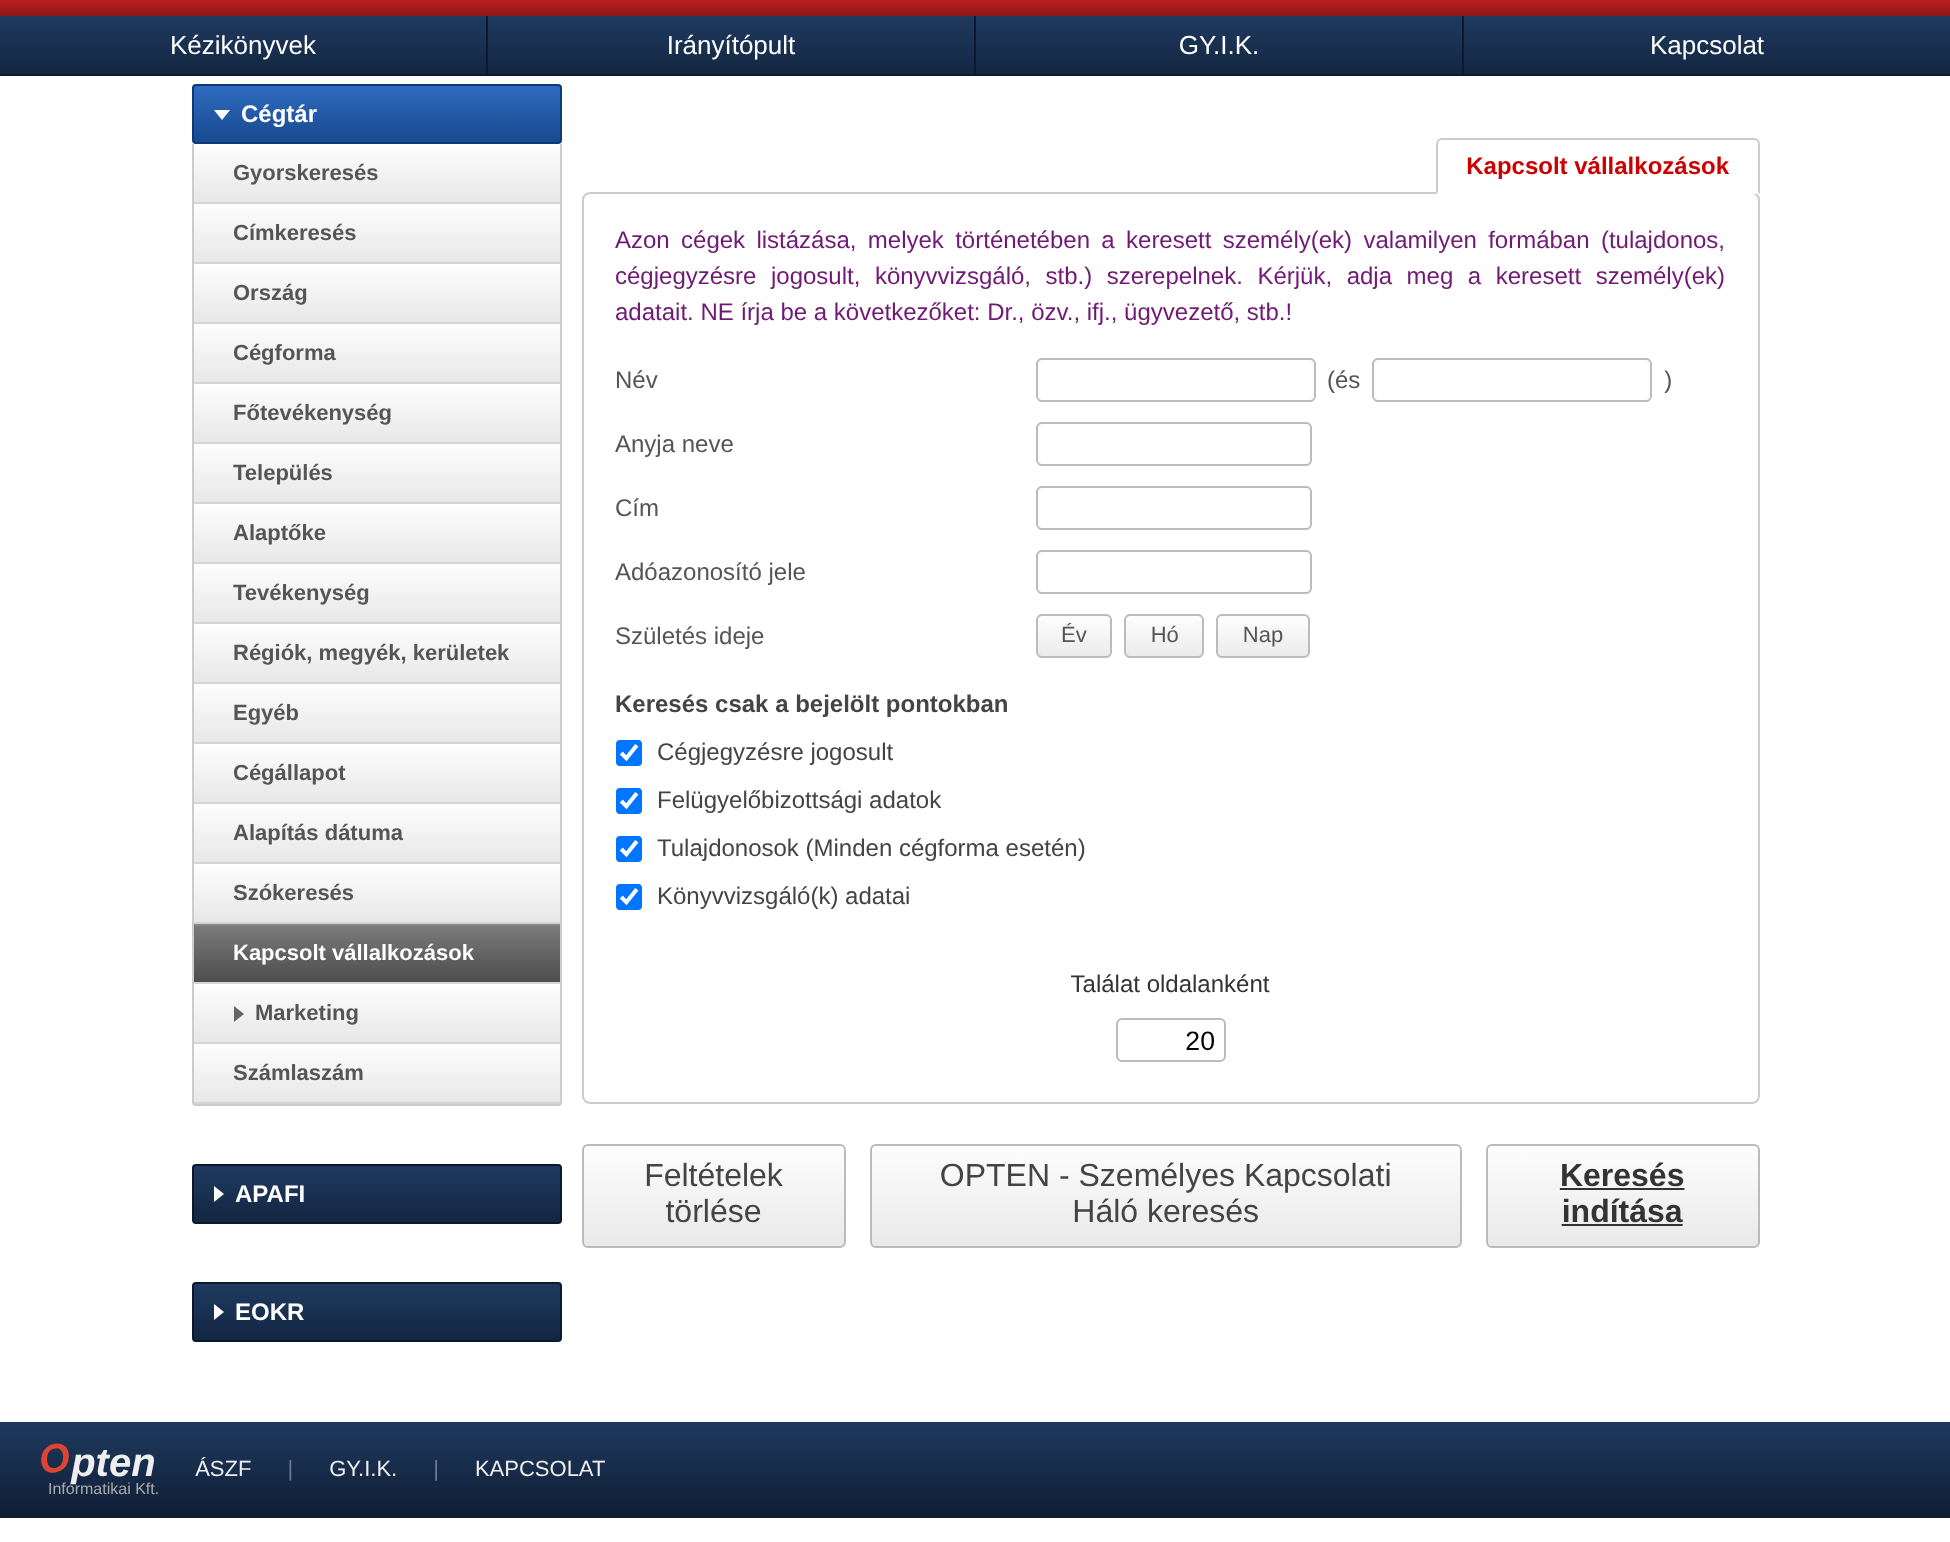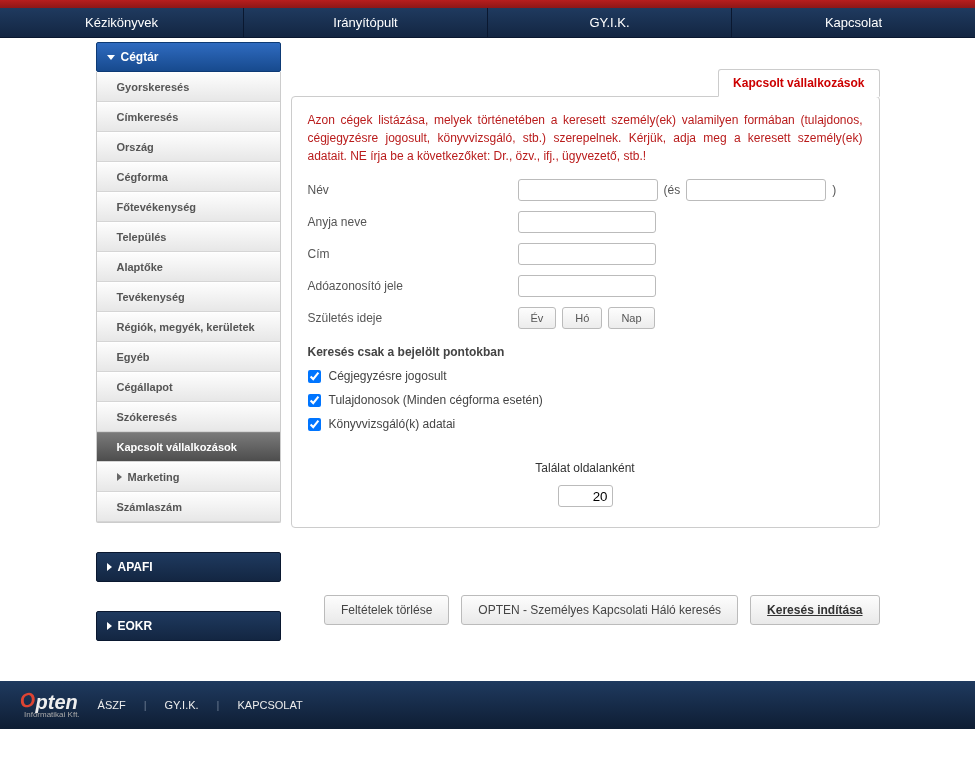--- a/index.html
+++ b/index.html
@@ -21,38 +21,38 @@
 
 .menu { background: linear-gradient(#fdfdfd,#e7e7e7); border:1px solid #ccc; border-top:none; border-radius:0 0 2px 2px; }
 .menu-item { padding:8px 12px 8px 20px; border-top:1px solid #fff; border-bottom:1px solid #d5d5d5; font-weight:bold; font-size:11px; color:#555; cursor:pointer; background: linear-gradient(#fdfdfd,#e7e7e7);}
 .menu-item.active { background: linear-gradient(#7a7a7a,#4d4d4d); color:#fff; border-top:1px solid #888;}
 .menu-item.sub { padding-left:20px; display:flex; align-items:center; gap:6px;}
 
 .content { flex:1; }
 .tab-row { display:flex; justify-content:flex-end; position:relative; top:1px; z-index:2;}
 .tab { border:1px solid #ccc; border-bottom:1px solid #fff; background:#fff; padding:6px 14px; color:#c00; font-weight:bold; font-size:12px; border-radius:3px 3px 0 0;}
 .panel { border:1px solid #ccc; border-radius:4px; padding:14px 16px 20px; background:#fff; }
-.intro { color:#b91c1c; font-size:12px; line-height:1.5; text-align:justify; margin-bottom:14px;}
+.intro { color:#701a75; font-size:12px; line-height:1.5; text-align:justify; margin-bottom:14px;}
 
 .form-row { display:flex; align-items:center; margin-bottom:10px; }
 .form-row label { width:210px; color:#555; font-size:12px; }
 .input { border:1px solid #bbb; border-radius:3px; height:22px; padding:0 4px; font-size:12px; }
 .input.w140{width:140px;} .input.wide{width:138px;}
 .between{margin:0 6px; color:#555;}
 .pbutton{border:1px solid #bbb; background:linear-gradient(#fdfdfd,#ececec); border-radius:3px; padding:4px 12px; font-size:11px; color:#555; cursor:pointer;}
 
 .section-title { font-weight:bold; color:#444; margin:16px 0 10px; font-size:12px;}
 .chk-row{display:flex; align-items:center; gap:8px; margin-bottom:10px; color:#444;}
 .chk-row input{margin:0;}
 
 .results-row{display:flex; justify-content:flex-end; align-items:center; gap:10px; margin-top:30px;flex-direction:column;}
 .results-row input{width:55px; text-align:right; border:1px solid #bbb; border-radius:3px; height:22px; padding:0 4px;}
 
 .button-row{display:flex; justify-content:flex-end; gap:12px; margin-top:20px; align-items:center;}
-.btn{border:1px solid #bbb; background:linear-gradient(#fdfdfd,#e9e9e9); border-radius:3px; padding:7px 16px; font-size:12px; color:#444; cursor:pointer;margin-top:47px;}
+.btn{border:1px solid #bbb; background:linear-gradient(#fdfdfd,#e9e9e9); border-radius:3px; padding:7px 16px; font-size:16px; color:#444; cursor:pointer;}
 .btn.primary{font-weight:bold; color:#333;text-decoration:underline;}
 
 .footer{background:linear-gradient(#1f3a5f,#0e1d33); height:48px; display:flex; align-items:center; padding:0 20px; gap:18px; color:#eee; font-size:11px;}
 .footer .logo{font-size:20px; font-weight:bold; font-style:italic;}
 .footer .logo .red{color:#d43; display:inline-block; transform:rotate(-10deg) translateY(-2px);}
 .footer .sub{font-size:8px; font-style:normal; font-weight:normal; color:#aaa; display:block; margin-top:-4px; margin-left:4px;}
 .footer a{color:#eee; text-decoration:none;}
 .sep{color:#6a7a90;}
 </style>
 </head>
@@ -79,20 +79,21 @@
       <div class="menu-item">Címkeresés</div>
       <div class="menu-item">Ország</div>
       <div class="menu-item">Cégforma</div>
       <div class="menu-item">Főtevékenység</div>
       <div class="menu-item">Település</div>
       <div class="menu-item">Alaptőke</div>
       <div class="menu-item">Tevékenység</div>
       <div class="menu-item">Régiók, megyék, kerületek</div>
       <div class="menu-item">Egyéb</div>
       <div class="menu-item">Cégállapot</div>
+      <div class="menu-item">Alapítás dátuma</div>
       <div class="menu-item">Szókeresés</div>
       <div class="menu-item active">Kapcsolt vállalkozások</div>
       <div class="menu-item sub">
         <span class="tri-right grey"></span>
         <span>Marketing</span>
       </div>
       <div class="menu-item">Számlaszám</div>
     </div>
     <div style="height:4px"></div>
     <div class="sidebar-header dark">
@@ -143,20 +144,24 @@
       </div>
 
       <div class="section-title">Keresés csak a bejelölt pontokban</div>
 
       <div class="chk-row">
         <input type="checkbox" checked="" style="">
         <span>Cégjegyzésre jogosult</span>
       </div>
       <div class="chk-row">
         <input type="checkbox" checked="" style="">
+        <span>Felügyelőbizottsági adatok</span>
+      </div>
+      <div class="chk-row">
+        <input type="checkbox" checked="" style="">
         <span>Tulajdonosok (Minden cégforma esetén)</span>
       </div>
       <div class="chk-row">
         <input type="checkbox" checked="" style="">
         <span>Könyvvizsgáló(k) adatai</span>
       </div>
 
       <div class="results-row">
         <span>Találat oldalanként</span>
         <input value="20" style="">

